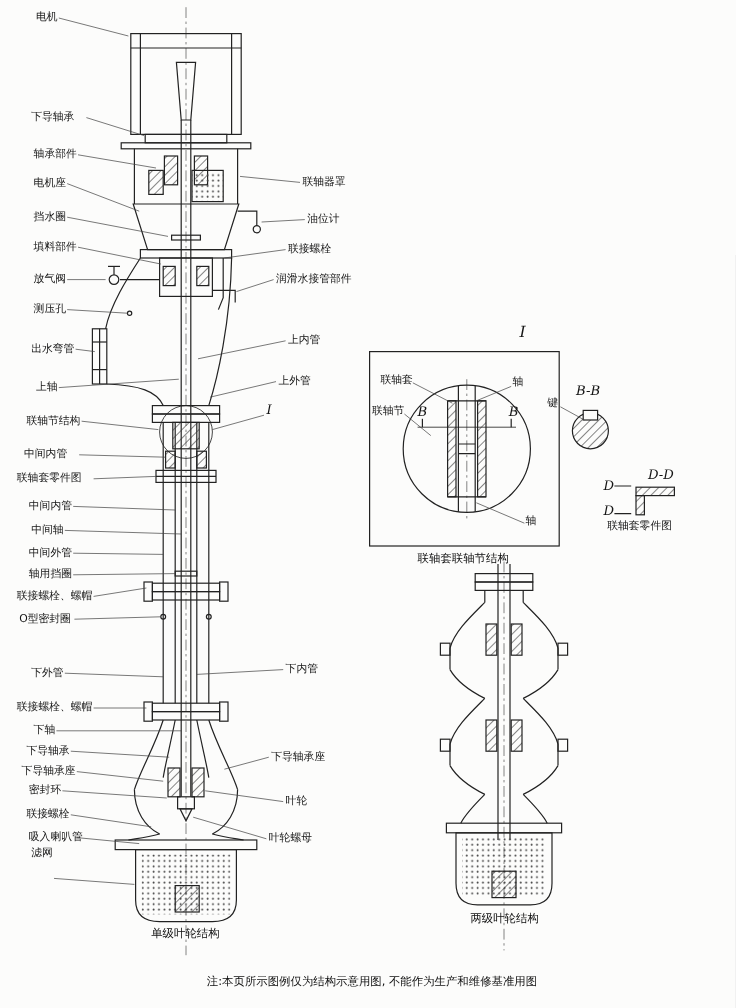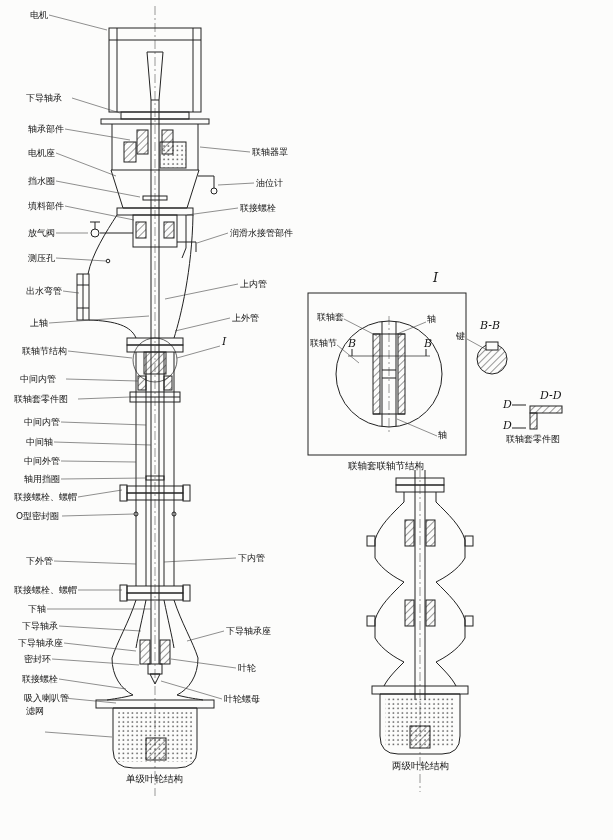--- a/index.html
+++ b/index.html
@@ -308,14 +308,15 @@
 <div class="mark" style="left:424px;top:338px">B</div>
 <div class="mark" style="left:480px;top:320px">B-B</div>
 <div class="mark" style="left:540px;top:390px">D-D</div>
 <div class="mark" style="left:503px;top:399px">D</div>
 <div class="mark" style="left:503px;top:420px">D</div>
 <div class="lbl" style="left:506px;top:434px">联轴套零件图</div>
 <div class="cap" style="left:348px;top:460px">联轴套联轴节结构</div>
 
 <div class="cap" style="left:126px;top:773px">单级叶轮结构</div>
 <div class="cap" style="left:392px;top:760px">两级叶轮结构</div>
+<div class="note">注:本页所示图例仅为结构示意用图, 不能作为生产和维修基准用图</div>
 
 </div>
 
 </body></html>

